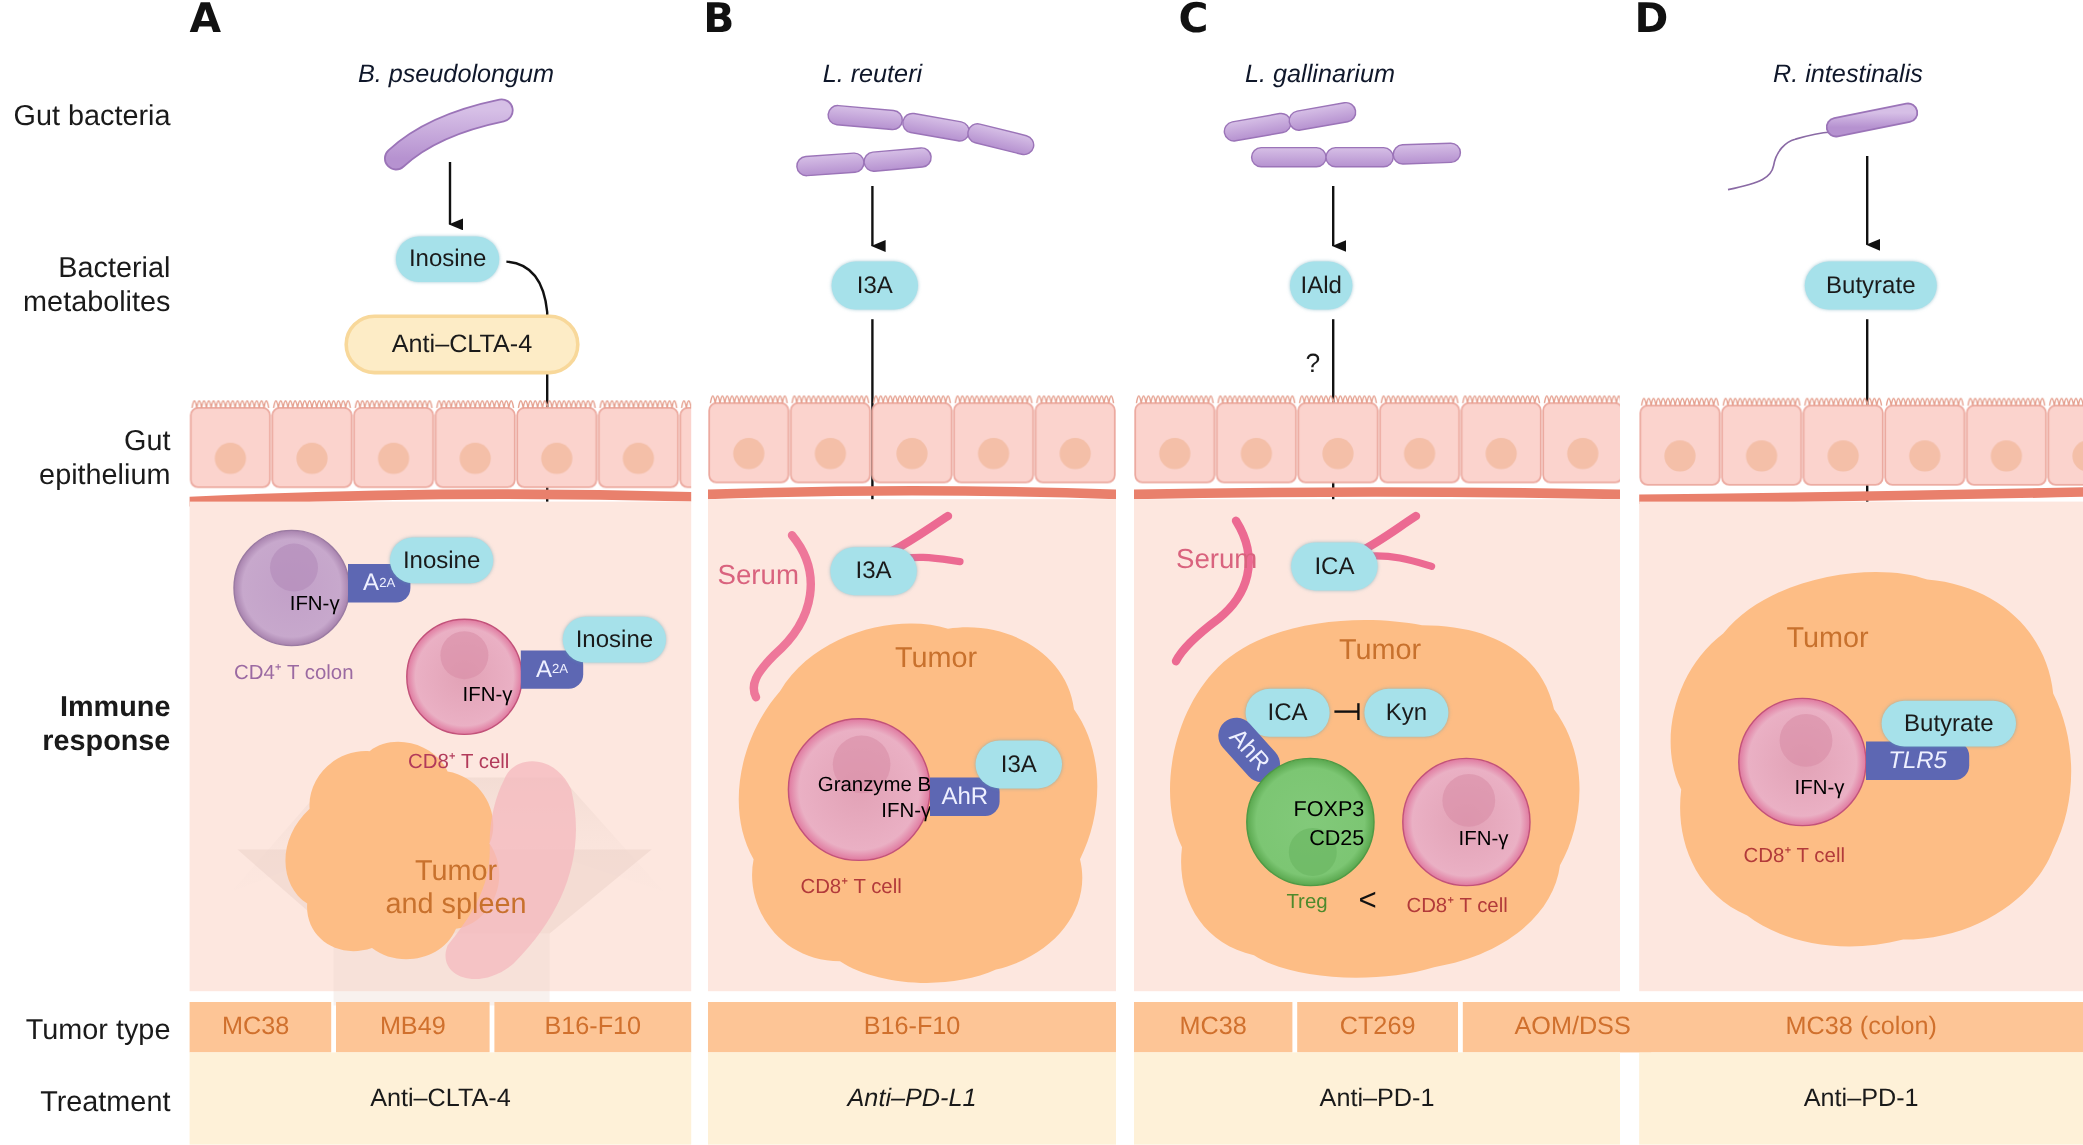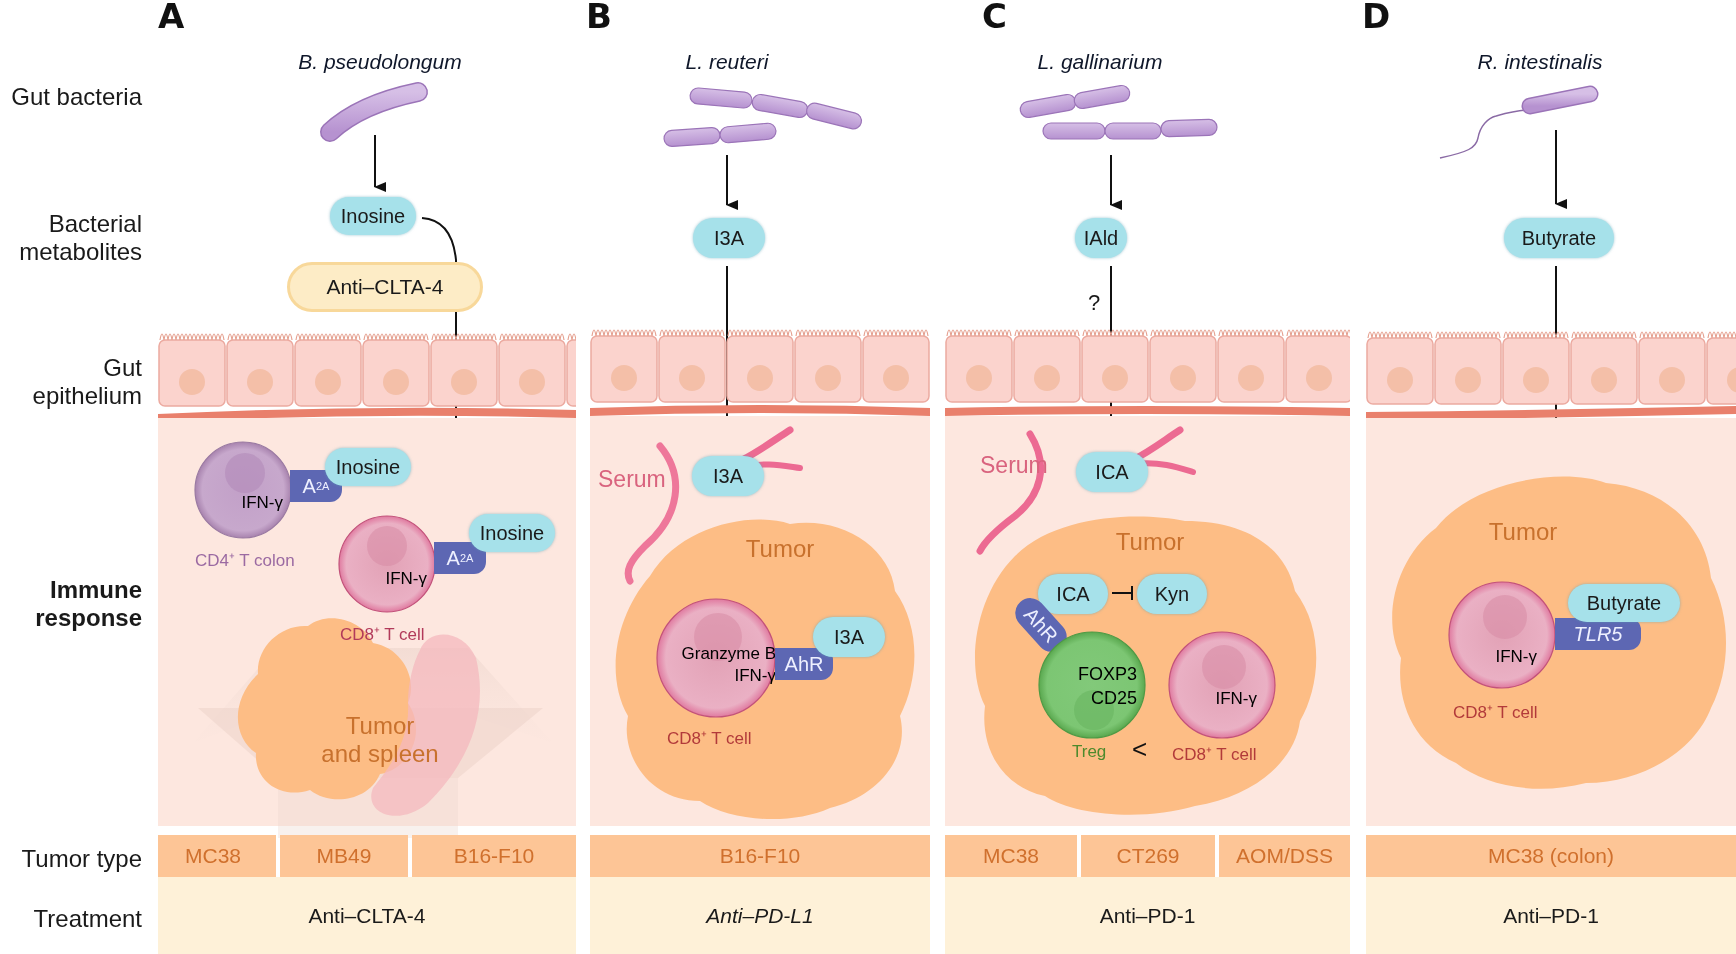--- a/index.html
+++ b/index.html
@@ -246,21 +246,21 @@
   <div style="position:absolute; left:1132px; top:734px; font-size:26px; color:#111;">&lt;</div>
   <svg style="left:1167px; top:630px;" width="110" height="110">
     <circle cx="55" cy="55" r="53" fill="url(#cd8Grad)" stroke="#c2527a" stroke-width="1.2"></circle>
     <circle cx="57" cy="37" r="22" fill="#d98ea6" opacity="0.6"></circle>
   </svg>
   <div class="cell-text" style="left:1187px; top:688px; width:70px;">IFN-γ</div>
   <div class="cell-label" style="left:1172px; top:742px; color:#b23a3a;">CD8⁺ T cell</div>
 
   <div class="tumor-type-cell" style="left:945px; top:835px; width:132px; height:42px;">MC38</div>
   <div class="tumor-type-cell" style="left:1081px; top:835px; width:134px; height:42px;">CT269</div>
-  <div class="tumor-type-cell" style="left:1219px; top:835px; width:131px; height:42px;">AOM/DSS</div>
+  <div class="tumor-type-cell" style="left:1219px; top:835px; width:131px; height:42px;padding-left:26px;">AOM/DSS</div>
   <div class="treatment-cell" style="left:945px; top:877px; width:405px; height:77px;">Anti–PD-1</div>
 </div>
 
 <div>
   <div class="panel-letter" style="left:1362px; top:-4px;">D</div>
   <div class="species" style="left:1440px; top:50px; width:200px;">R. intestinalis</div>
   <svg style="left:1438px; top:86px;" width="160" height="76">
     <path d="M88,24 C75,25 65,28 58,30 C50,32 42,40 40,52 C38,62 30,66 2,72" stroke="#8a6aa5" stroke-width="1.4" fill="none"></path>
     <path d="M92,20 L152,8" stroke="#9b74b8" stroke-width="17" stroke-linecap="round"></path>
     <path d="M92,20 L152,8" stroke="url(#bactGrad)" stroke-width="14" stroke-linecap="round"></path>

